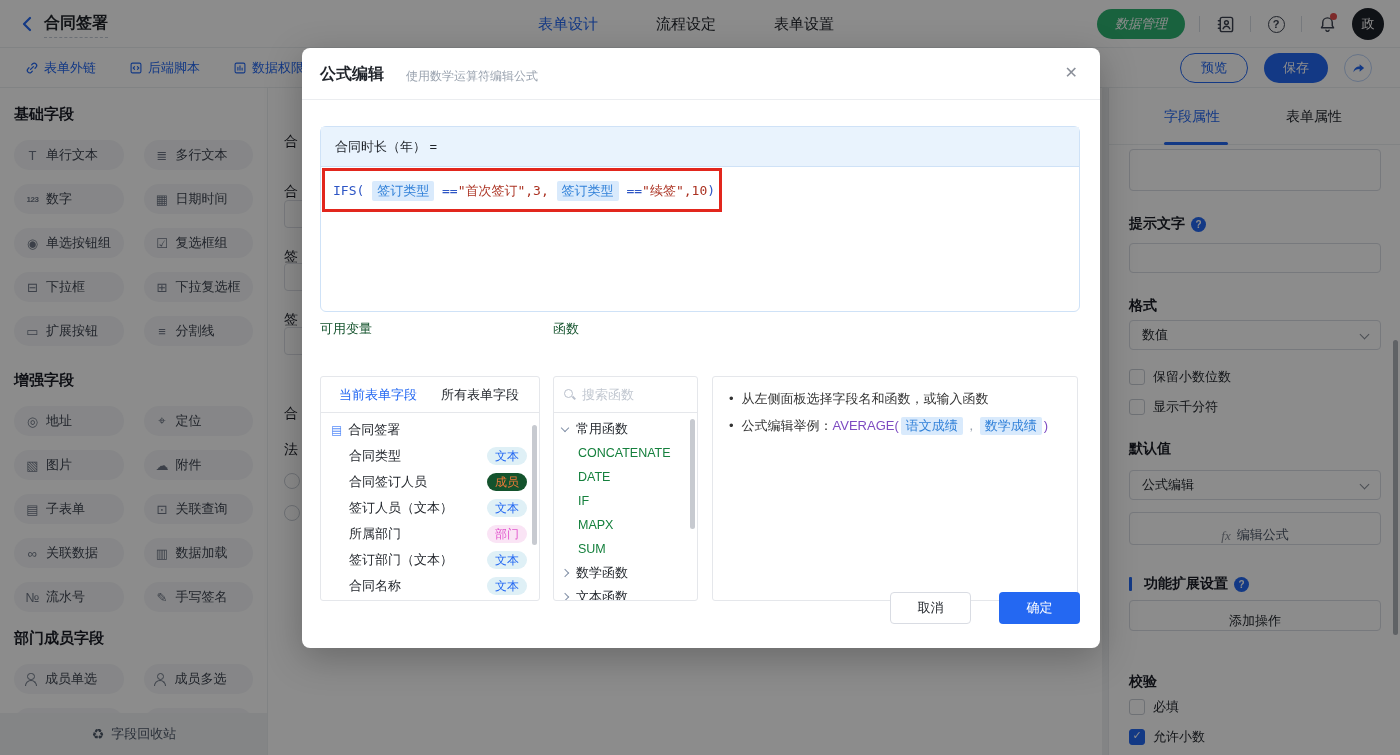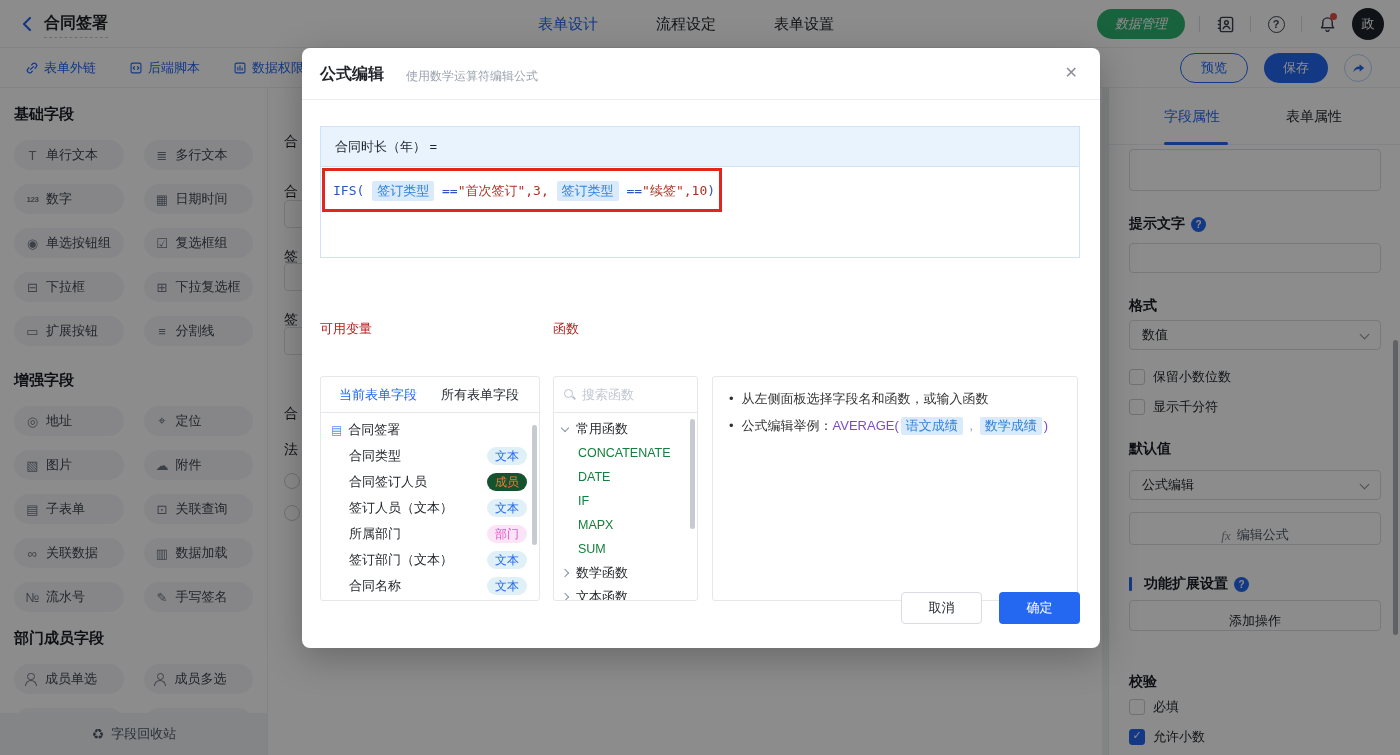--- a/index.html
+++ b/index.html
@@ -76,32 +76,32 @@
   .win-scroll { position:absolute; right:2px; top:340px; width:5px; height:295px; background:#aeb2b9; border-radius:3px; z-index:3; cursor:pointer; }
 
   
   .overlay { position:absolute; left:0; top:0; width:1400px; height:755px; background:rgba(0,0,0,0.45); z-index:50; }
   .modal { position:absolute; left:302px; top:48px; width:798px; height:600px; background:#fff; border-radius:8px; z-index:60; box-shadow:0 10px 36px rgba(0,0,0,0.25); }
   .m-head { position:absolute; left:0; top:0; width:100%; height:52px; border-bottom:1px solid #ebedf0; }
   .m-title { position:absolute; left:18px; top:16px; font-size:16px; font-weight:bold; color:#1f2329; }
   .m-sub { position:absolute; left:104px; top:20px; font-size:12px; color:#9aa3af; }
   .m-close { position:absolute; right:22px; top:15px; font-size:16px; color:#8a8f99; cursor:pointer; }
 
-  .fbox { position:absolute; left:18px; top:78px; width:760px; height:132px; border:1px solid #cfe2f7; border-radius:0; background:#fff; }
+  .fbox { position:absolute; left:18px; top:78px; width:760px; height:186px; border:1px solid #cfe2f7; border-radius:6px; background:#fff; }
   .fbox-head { height:40px; background:#e9f3fd; border-bottom:1px solid #cfe2f7; display:flex; align-items:center; padding:0 14px; font-size:13px; color:#1f2329; }
   .fbox-body { padding:14px 12px; cursor:text; }
   .fline { font-family:"DejaVu Sans Mono",monospace; font-size:13px; line-height:20px; white-space:pre; }
   .seg-fn { color:#2d55c5; }
   .seg-op { color:#2d55c5; }
   .seg-str { color:#ab3222; }
   .seg-plain { color:#ab3222; }
   .ftag { display:inline-block; background:#d9eafc; color:#3181d8; border-radius:2px; padding:0 5px; font-family:"Liberation Sans",sans-serif; }
   .redbox { position:absolute; left:20px; top:120px; width:400px; height:44px; border:3px solid #e2261d; z-index:5; pointer-events:none; }
 
-  .plabel { position:absolute; top:272px; font-size:13px; color:#b91c1c; }
+  .plabel { position:absolute; top:272px; font-size:13px; color:#14532d; }
   .panel { position:absolute; top:300px; height:225px; border:1px solid #e5e7eb; border-radius:3px; background:#fff; overflow:hidden;margin-top:28px; }
   .vpanel { left:18px; width:220px; }
   .fnpanel { left:251px; width:145px; }
   .tipspanel { left:410px; width:366px; }
 
   .vtabs { height:36px; border-bottom:1px solid #e5e7eb; display:flex; align-items:center; gap:24px; padding:0 18px; }
   .vtab { font-size:13px; color:#1f2329; cursor:pointer; white-space:nowrap; }
   .vtab.active { color:#2468f2; }
   .vlist { padding-top:4px; }
   .vrow0 { height:26px; display:flex; align-items:center; padding:0 10px; gap:6px; font-size:13px; color:#1f2329; cursor:pointer; }
@@ -126,21 +126,21 @@
   .chev.right { transform:rotate(-45deg); }
   .fn-item { height:24px; display:flex; align-items:center; padding:0 8px 0 24px; font-size:12.5px; color:#15803d; cursor:pointer; }
 
   .tips { padding:13px 16px; }
   .tipline { display:flex; align-items:flex-start; gap:8px; font-size:13px; color:#333; line-height:18px; margin-bottom:9px; }
   .bullet { color:#333; flex:none; }
   .tip-fn { color:#7d4ac1; }
   .tip-sep { color:#9aa3af; }
   .tips .ftag { margin:0 2px; }
 
-  .m-footer { position:absolute; right:20px; bottom:24px; display:flex; gap:17px; }
+  .m-footer { position:absolute; right:20px; bottom:24px; display:flex; gap:28px; }
   .btn-outline { width:81px; height:32px; border:1px solid #d9dce3; border-radius:4px; background:#fff; color:#1f2329; font-size:13px; display:flex; align-items:center; justify-content:center; cursor:pointer; }
   .btn-primary { width:81px; height:32px; border-radius:4px; background:#2468f2; color:#fff; font-size:13px; display:flex; align-items:center; justify-content:center; cursor:pointer; }
 </style>
 </head>
 <body>
 
 <header class="topbar">
   <span class="back-btn">
     <svg width="20" height="20" viewBox="0 0 20 20" fill="none">
         <polyline points="12,4 6,10 12,16" stroke="#2468f2" stroke-width="2.2" stroke-linecap="round" stroke-linejoin="round"></polyline>

